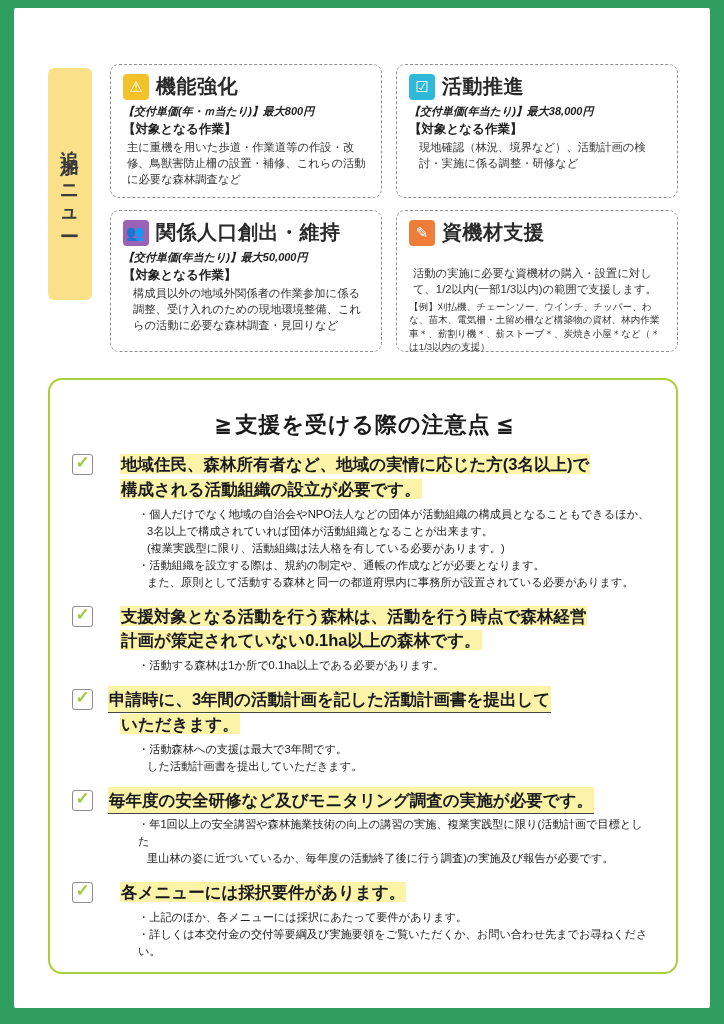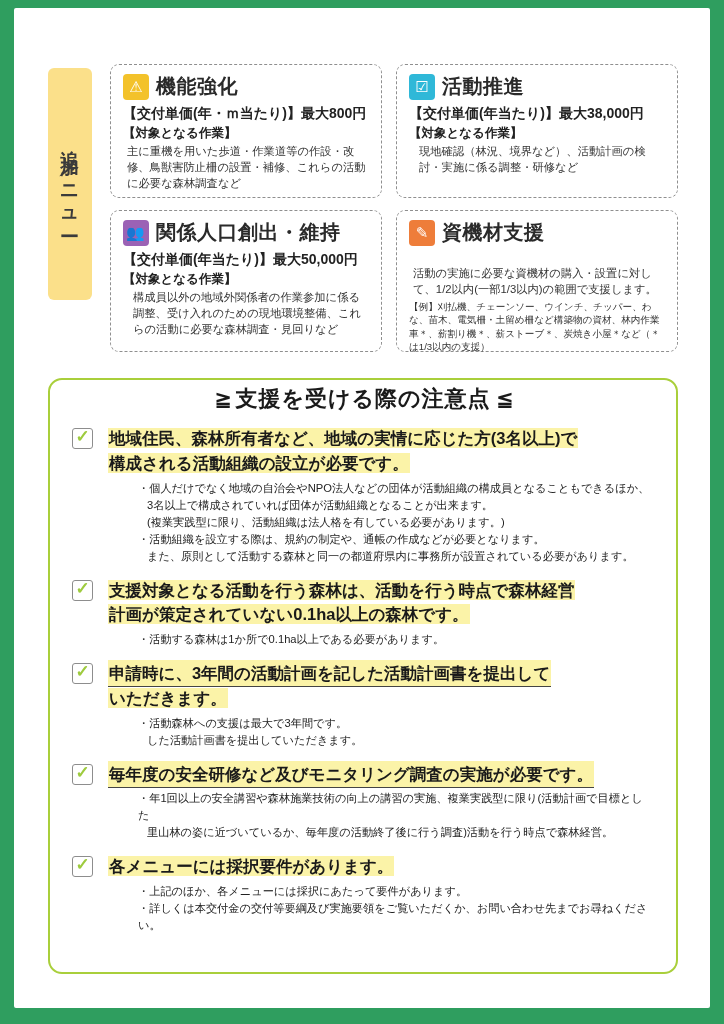--- a/index.html
+++ b/index.html
@@ -87,25 +87,26 @@
   .icon-purple { background: #9b62b5; }
   .icon-orange { background: #ee7d3a; }
 
   .card-title {
     font-size: 20px;
     font-weight: bold;
     color: #2a2a2a;
     letter-spacing: 0.5px;
   }
   .card-line {
-    font-size: 14px;
+    font-size: 11px;
     color: #222;
     font-weight: bold;
     margin: 2px 0 1px 0;
     line-height: 1.3;
+    font-style: italic;
   }
   .card-sub {
     font-size: 12.5px;
     color: #222;
     font-weight: bold;
     margin: 3px 0 1px 0;
   }
   .card-body {
     font-size: 11.3px;
     color: #333;
@@ -131,21 +132,21 @@
     border: 2px solid #a9cf3b;
     border-radius: 14px;
     box-sizing: border-box;
     background: #ffffff;
   }
   .notes-title {
     text-align: center;
     font-size: 22px;
     font-weight: bold;
     color: #1a1a1a;
-    margin-top: 4px;
+    margin-top: 30px;
     letter-spacing: 1px;
     position: relative;
   }
   .notes-title .deco {
     color: #1a1a1a;
     font-size: 20px;
     font-weight: bold;
     padding: 0 6px;
     letter-spacing: -2px;
   }
@@ -179,20 +180,21 @@
   }
   .note-head {
     font-size: 16.5px;
     font-weight: bold;
     color: #1a1a1a;
     line-height: 1.5;
   }
   .note-head .hl {
     background: #fbf3a8;
     padding: 1px 1px;
+    margin-left: 12px;
   }
   .note-head .hl-u {
     background: #fbf3a8;
     border-bottom: 1.3px solid #444;
     padding: 4px 1px;
     margin-top: 16px;
   }
   .note-sub {
     font-size: 11.2px;
     color: #222;
@@ -307,21 +309,21 @@
         </div>
       </div>
 
       <div class="note">
         <div class="check"></div>
         <div class="note-head">
           <span class="hl-u">毎年度の安全研修など及びモニタリング調査の実施が必要です。</span>
         </div>
         <div class="note-sub">
           <div>・年1回以上の安全講習や森林施業技術の向上の講習の実施、複業実践型に限り(活動計画で目標とした</div>
-          <div class="cont">里山林の姿に近づいているか、毎年度の活動終了後に行う調査)活動を行う時点で森林経営。</div>
+          <div class="cont">里山林の姿に近づいているか、毎年度の活動終了後に行う調査)の実施及び報告が必要です。</div>
         </div>
       </div>
 
       <div class="note">
         <div class="check"></div>
         <div class="note-head">
           <span class="hl">各メニューには採択要件があります。</span>
         </div>
         <div class="note-sub">
           <div>・上記のほか、各メニューには採択にあたって要件があります。</div>

